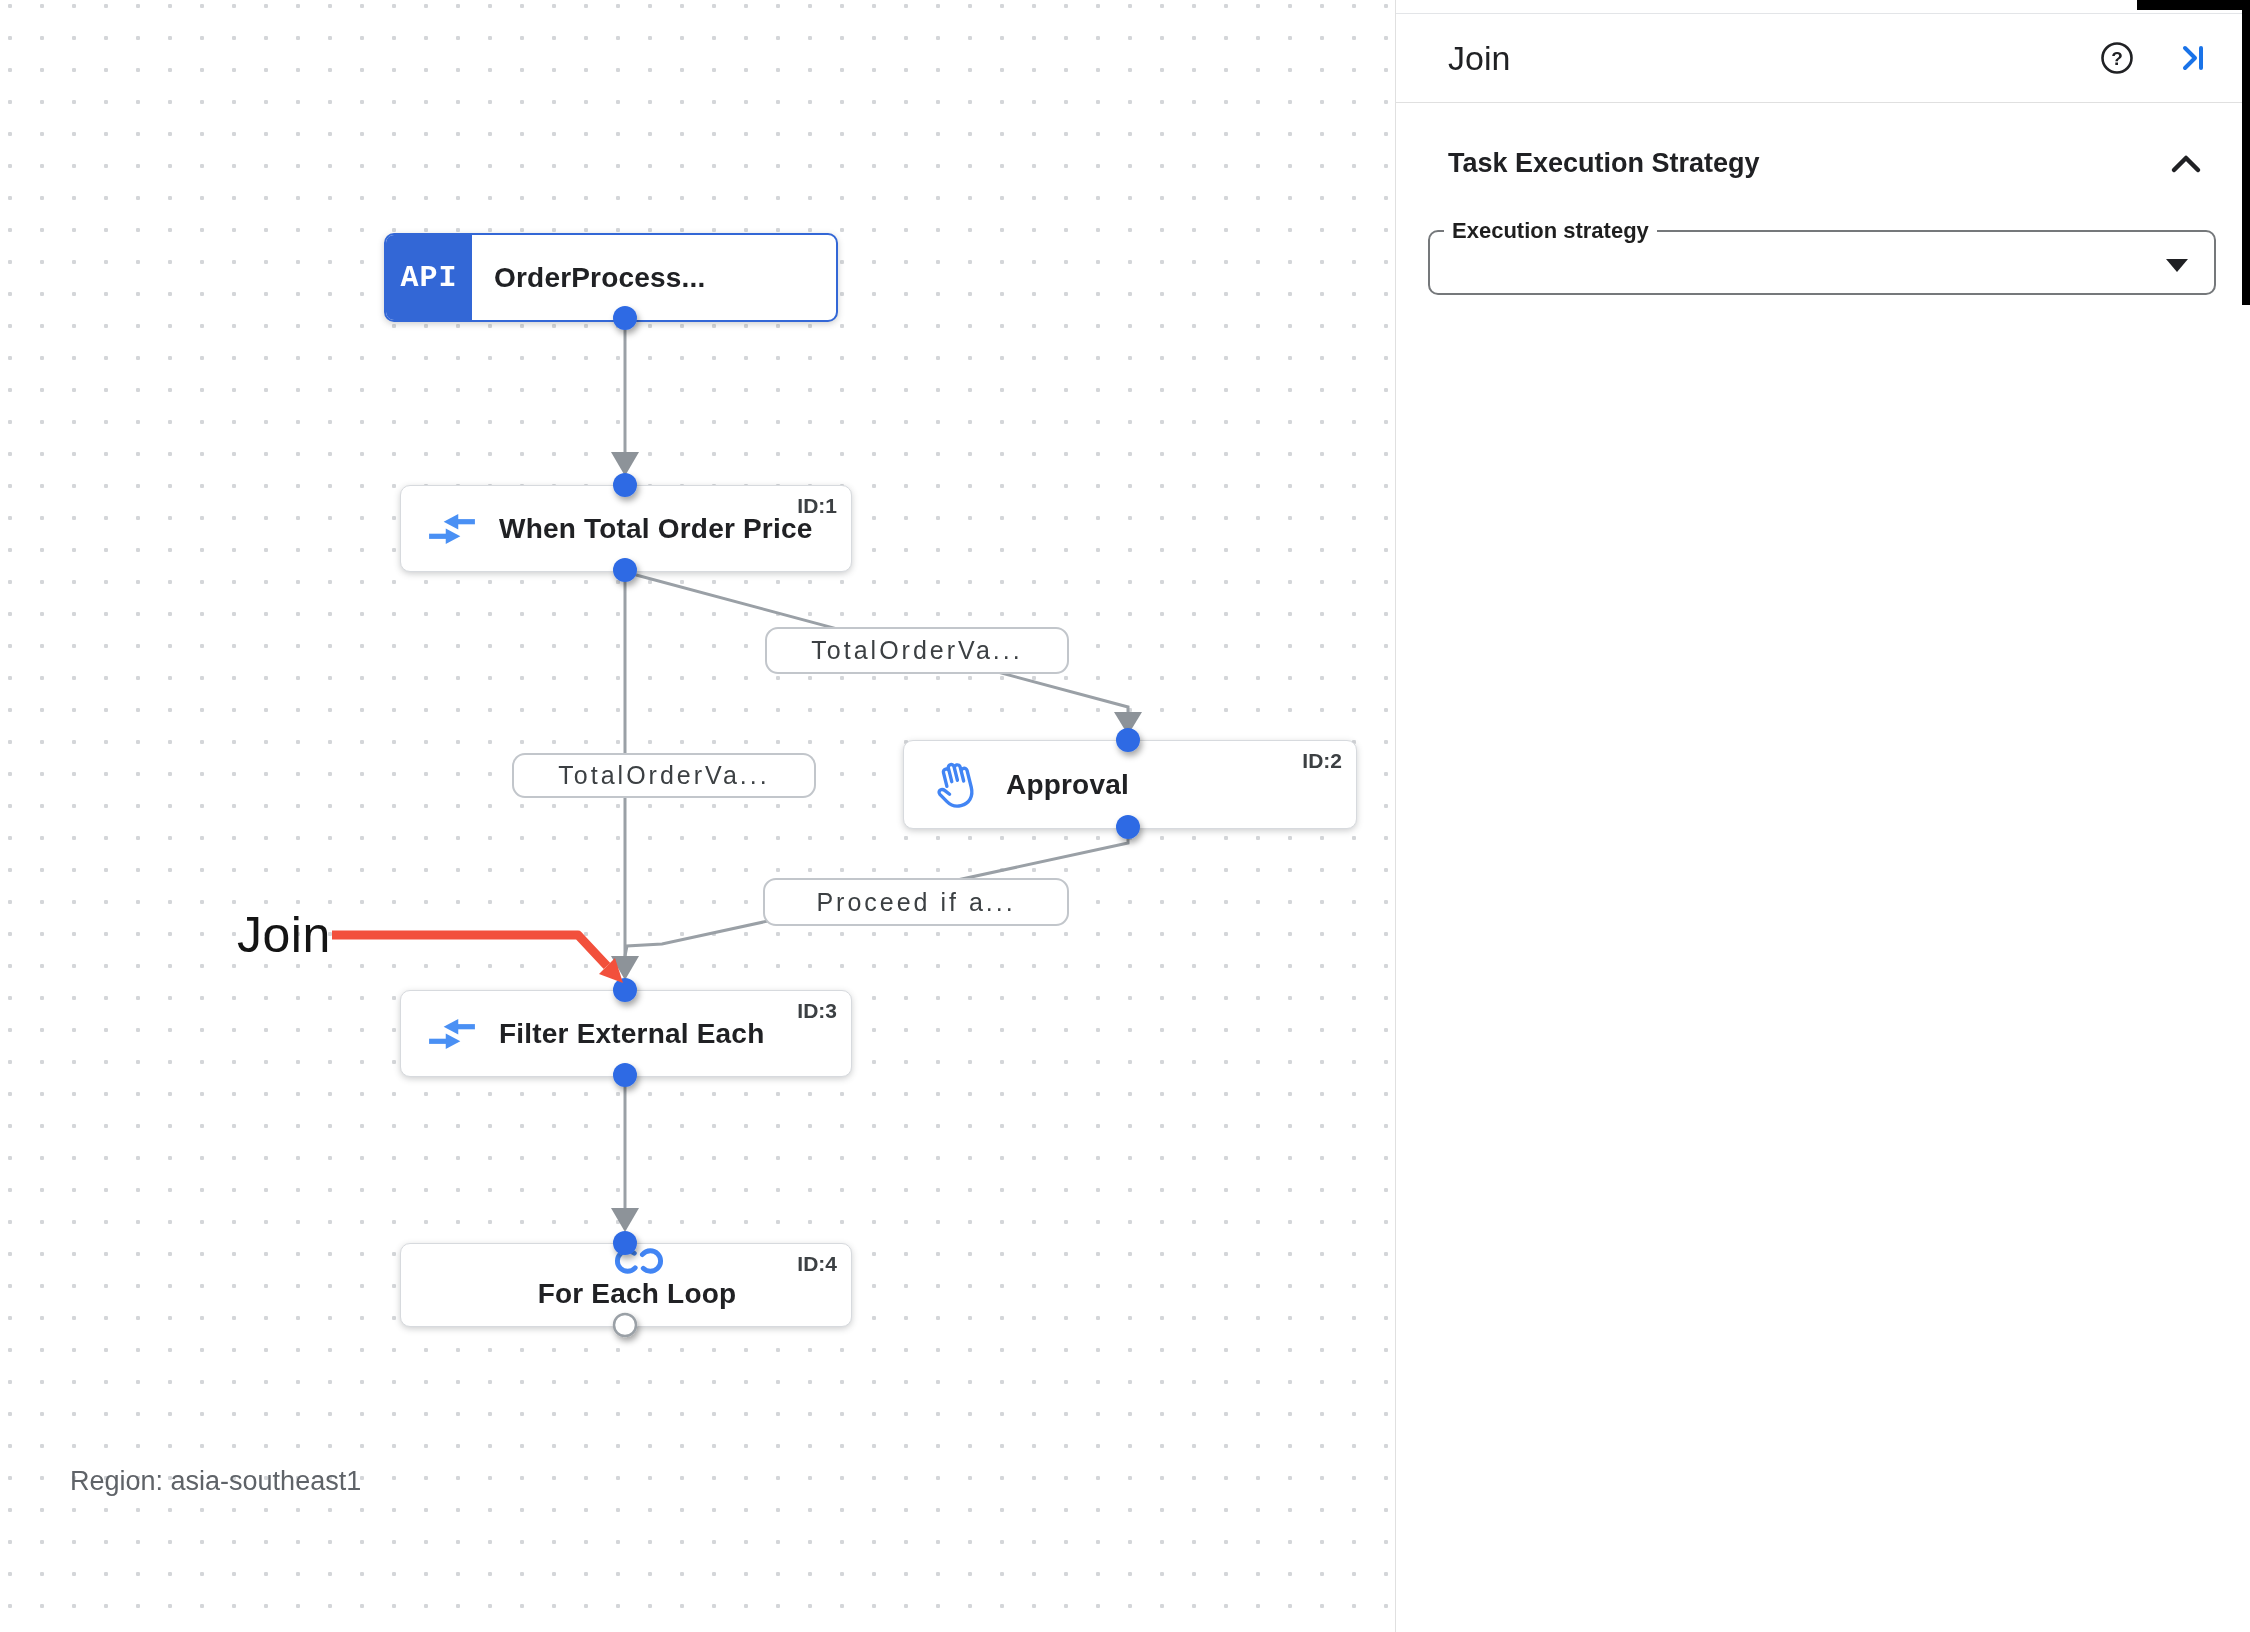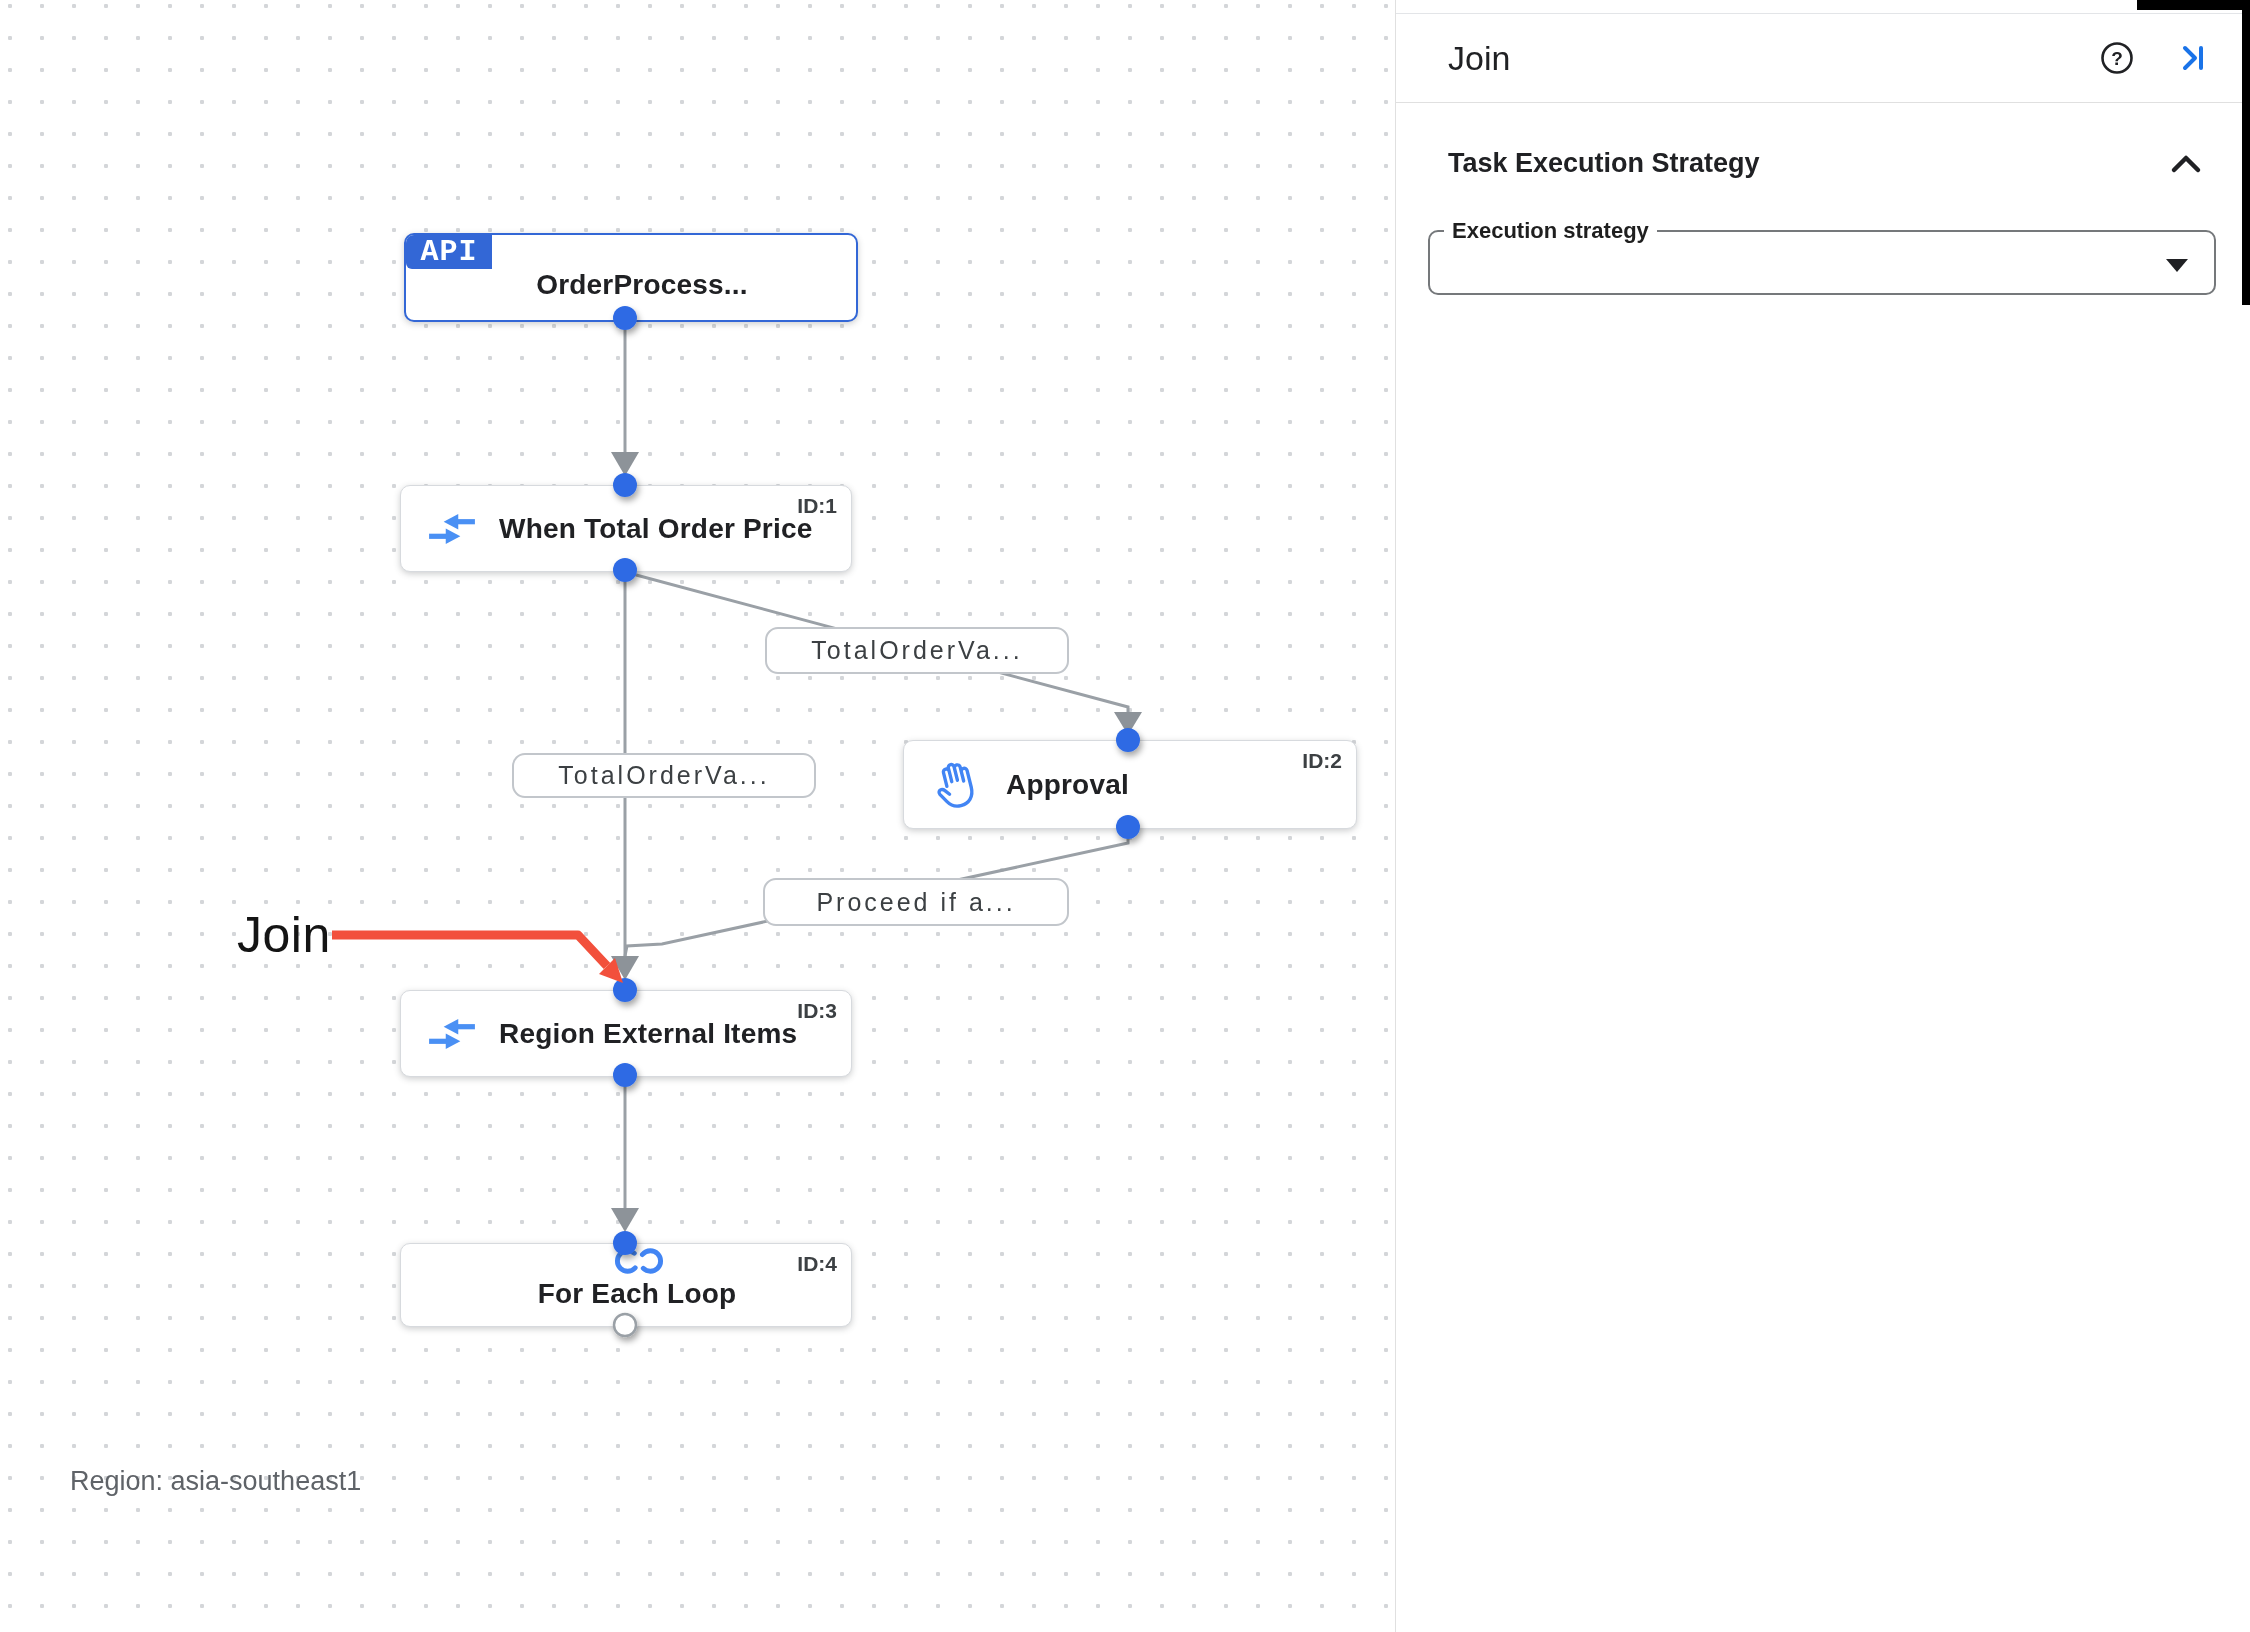--- a/index.html
+++ b/index.html
@@ -88,21 +88,21 @@
     <div class="edge-label" style="left:765px;top:627px;width:300px;height:43px;">
       <span>TotalOrderVa...</span>
     </div>
     <div class="edge-label" style="left:512px;top:753px;width:300px;height:41px;">
       <span>TotalOrderVa...</span>
     </div>
     <div class="edge-label" style="left:763px;top:878px;width:302px;height:44px;">
       <span>Proceed if a...</span>
     </div>
 
-    <div class="node" id="trigger-node" style="left:404px;top:233px;width:450px;height:85px;flex-direction:column;">
+    <div class="node" id="trigger-node" style="left:384px;top:233px;width:450px;height:85px;">
       <div class="badge">API</div>
       <div class="ntitle">OrderProcess...</div>
     </div>
 
     <div class="node" style="left:400px;top:485px;width:450px;height:85px;">
       <span class="nicon">
         <svg width="50" height="42" viewBox="0 0 48 40">
           <g stroke="#4a90f4" stroke-width="5" fill="#4a90f4">
             <line x1="29" y1="13" x2="46" y2="13"></line>
             <polygon points="16,13 30,5.5 30,20.5" stroke="none"></polygon>
@@ -134,21 +134,21 @@
       <span class="nicon">
         <svg width="50" height="42" viewBox="0 0 48 40">
           <g stroke="#4a90f4" stroke-width="5" fill="#4a90f4">
             <line x1="29" y1="13" x2="46" y2="13"></line>
             <polygon points="16,13 30,5.5 30,20.5" stroke="none"></polygon>
             <line x1="2" y1="27" x2="19" y2="27"></line>
             <polygon points="32,27 18,19.5 18,34.5" stroke="none"></polygon>
           </g>
         </svg>
       </span>
-      <div class="ntitle">Region External Items</div>
+      <div class="ntitle">Filter External Each</div>
       <div class="nid">ID:3</div>
     </div>
 
     <div class="node" style="left:400px;top:1243px;width:450px;height:82px;flex-direction:column;">
       <span class="nicon">
         <svg width="52" height="34" viewBox="0 0 32 20" fill="none" stroke="#4285f4" stroke-width="3" stroke-linecap="round">
           <circle cx="9" cy="10" r="6.3" pathLength="100" stroke-dasharray="76 24" stroke-dashoffset="88"></circle>
           <circle cx="23" cy="10" r="6.3" pathLength="100" stroke-dasharray="76 24" stroke-dashoffset="38"></circle>
         </svg>
       </span>

